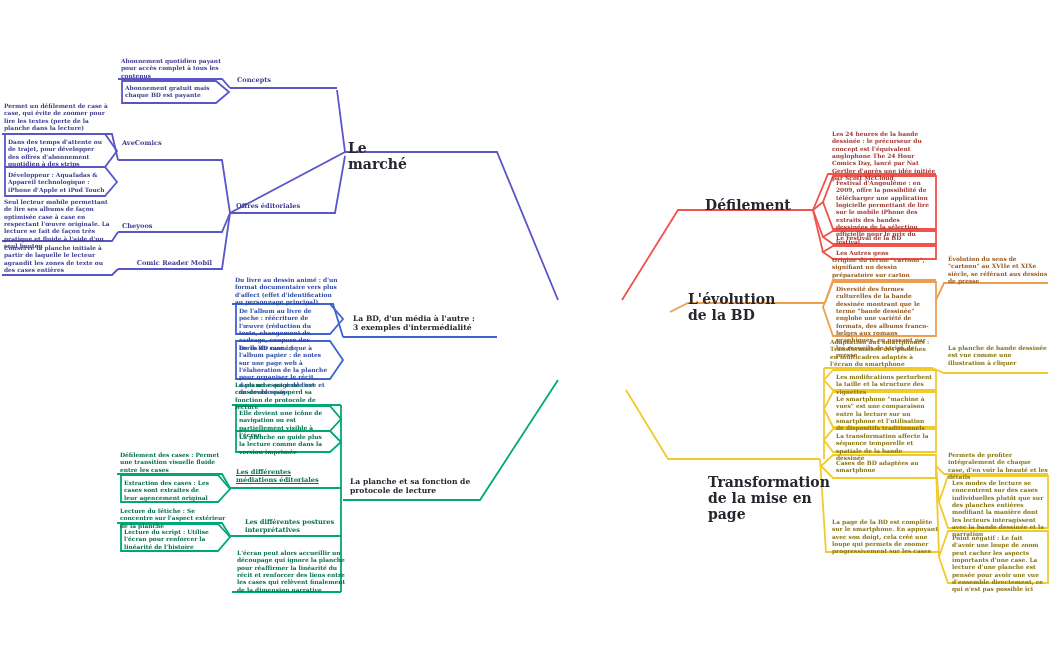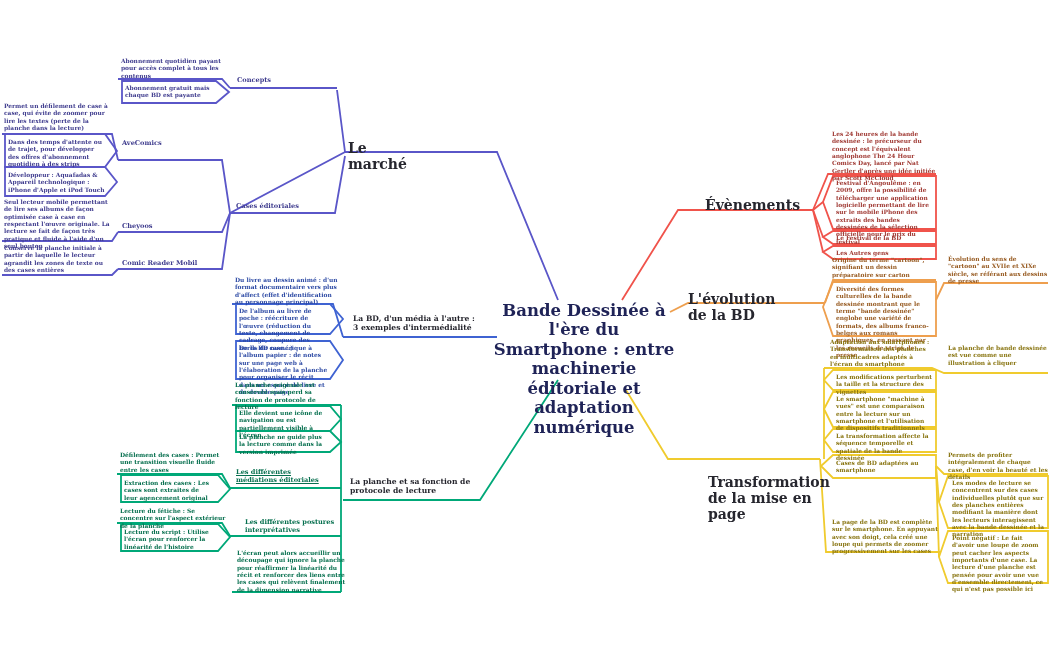--- a/index.html
+++ b/index.html
@@ -93,54 +93,53 @@
       <path d="M833,455 H936 V478 H833 L821,466 Z"></path>
       <path d="M936,466 L944,474 H1048"></path>
       <path d="M948,476 H1048 V528 H948 L939,502 Z"></path>
       <path d="M936,466 L939,502"></path>
       <path d="M948,531 H1048 V583 H948 L939,557 Z"></path>
       <path d="M936,466 L939,557"></path>
       <path d="M820,459 L826,552 H940"></path>
     </g>
   </svg>
 
-  <div class="title">Bande Dessinée à l'ère du Smartphone : entre machinerie éditoriale et adaptation numérique</div>
 
   <div class="txt node1" style="left:348px;top:140px;width:70px;">Le marché</div>
   <div class="txt node2 c-purple" style="left:237px;top:77px;width:60px;">Concepts</div>
   <div class="txt leaf c-purple" style="left:121px;top:57px;width:104px;">Abonnement quotidien payant pour accès complet à tous les contenus</div>
   <div class="txt leaf c-purple" style="left:125px;top:84px;width:88px;">Abonnement gratuit mais chaque BD est payante</div>
-  <div class="txt node2 c-purple" style="left:236px;top:203px;width:85px;">Cases éditoriales</div>
+  <div class="txt node2 c-purple" style="left:236px;top:203px;width:85px;">Offres éditoriales</div>
   <div class="txt leaf c-purple" style="left:4px;top:102px;width:110px;">Permet un défilement de case à case, qui évite de zoomer pour lire les textes (perte de la planche dans la lecture)</div>
   <div class="txt leaf c-purple" style="left:8px;top:138px;width:98px;">Dans des temps d'attente ou de trajet, pour développer des offres d'abonnement quotidien à des strips</div>
   <div class="txt node2 c-purple" style="left:122px;top:140px;width:70px;">AveComics</div>
   <div class="txt leaf c-purple" style="left:8px;top:171px;width:98px;">Développeur : Aquafadas &amp; Appareil technologique : iPhone d'Apple et iPod Touch</div>
   <div class="txt leaf c-purple" style="left:4px;top:198px;width:110px;">Seul lecteur mobile permettant de lire ses albums de façon optimisée case à case en respectant l'œuvre originale. La lecture se fait de façon très pratique et fluide à l'aide d'un seul bouton</div>
   <div class="txt node2 c-purple" style="left:122px;top:223px;width:60px;">Cheyoos</div>
   <div class="txt leaf c-purple" style="left:4px;top:244px;width:110px;">Conserve la planche initiale à partir de laquelle le lecteur agrandit les zones de texte ou des cases entières</div>
-  <div class="txt node2 c-purple" style="left:122px;top:260px;width:90px;">Comic Reader Mobil</div>
+  <div class="txt node2 c-purple" style="left:122px;top:260px;width:90px;text-align:right;">Comic Reader Mobil</div>
 
   <div class="txt node1" style="left:353px;top:315px;width:125px;font-size:7.6px;">La BD, d'un média à l'autre : 3 exemples d'intermédialité</div>
   <div class="txt leaf c-blue" style="left:235px;top:276px;width:104px;">Du livre au dessin animé : d'un format documentaire vers plus d'affect (effet d'identification au personnage principal)</div>
   <div class="txt leaf c-blue" style="left:239px;top:307px;width:90px;">De l'album au livre de poche : réécriture de l'œuvre (réduction du texte, changement de cadrage, coupure des bords de case...)</div>
   <div class="txt leaf c-blue" style="left:239px;top:344px;width:90px;">De la BD numérique à l'album papier : de notes sur une page web à l'élaboration de la planche pour organiser le récit dans un espace de livre et de double-page</div>
 
   <div class="txt node1" style="left:350px;top:478px;width:130px;font-size:7.6px;">La planche et sa fonction de protocole de lecture</div>
   <div class="txt leaf c-green" style="left:235px;top:381px;width:104px;">La planche originale est conservée mais perd sa fonction de protocole de lecture</div>
   <div class="txt leaf c-green" style="left:239px;top:409px;width:90px;">Elle devient une icône de navigation ou est partiellement visible à l'écran</div>
   <div class="txt leaf c-green" style="left:239px;top:433px;width:90px;">La planche ne guide plus la lecture comme dans la version imprimée</div>
   <div class="txt node2 c-green" style="left:236px;top:469px;width:90px;text-decoration:underline;">Les différentes médiations éditoriales</div>
   <div class="txt leaf c-green" style="left:120px;top:451px;width:106px;">Défilement des cases : Permet une transition visuelle fluide entre les cases</div>
   <div class="txt leaf c-green" style="left:124px;top:479px;width:90px;">Extraction des cases : Les cases sont extraites de leur agencement original</div>
   <div class="txt node2 c-green" style="left:245px;top:519px;width:90px;">Les différentes postures interprétatives</div>
   <div class="txt leaf c-green" style="left:120px;top:507px;width:106px;">Lecture du fétiche : Se concentre sur l'aspect extérieur de la planche</div>
   <div class="txt leaf c-green" style="left:124px;top:528px;width:90px;">Lecture du script : Utilise l'écran pour renforcer la linéarité de l'histoire</div>
   <div class="txt leaf c-green" style="left:237px;top:549px;width:112px;">L'écran peut alors accueillir un découpage qui ignore la planche pour réaffirmer la linéarité du récit et renforcer des liens entre les cases qui relèvent finalement de la dimension narrative</div>
 
-  <div class="txt node1" style="left:705px;top:197px;width:90px;">Évènements</div>
+  <div class="txt node1" style="left:705px;top:197px;width:90px;">Défilement</div>
   <div class="txt leaf c-red" style="left:832px;top:130px;width:104px;">Les 24 heures de la bande dessinée : le précurseur du concept est l'équivalent anglophone The 24 Hour Comics Day, lancé par Nat Gertler d'après une idée initiée par Scott McCloud</div>
   <div class="txt leaf c-red" style="left:836px;top:179px;width:96px;">Festival d'Angoulême : en 2009, offre la possibilité de télécharger une application logicielle permettant de lire sur le mobile iPhone des extraits des bandes dessinées de la sélection officielle pour le prix du festival</div>
   <div class="txt leaf c-red" style="left:836px;top:234px;width:96px;">Le Festival de la BD</div>
   <div class="txt leaf c-red" style="left:836px;top:249px;width:96px;">Les Autres gens</div>
 
   <div class="txt node1" style="left:688px;top:291px;width:100px;">L'évolution de la BD</div>
   <div class="txt leaf c-orange" style="left:832px;top:256px;width:104px;">Origine du terme "cartoon", signifiant un dessin préparatoire sur carton</div>
   <div class="txt leaf c-orange" style="left:836px;top:285px;width:96px;">Diversité des formes culturelles de la bande dessinée montrant que le terme "bande dessinée" englobe une variété de formats, des albums franco-belges aux romans graphiques, en passant par les recueils de strips de presse</div>
   <div class="txt leaf c-orange" style="left:948px;top:255px;width:100px;">Évolution du sens de "cartoon" au XVIIe et XIXe siècle, se référant aux dessins de presse</div>
 

